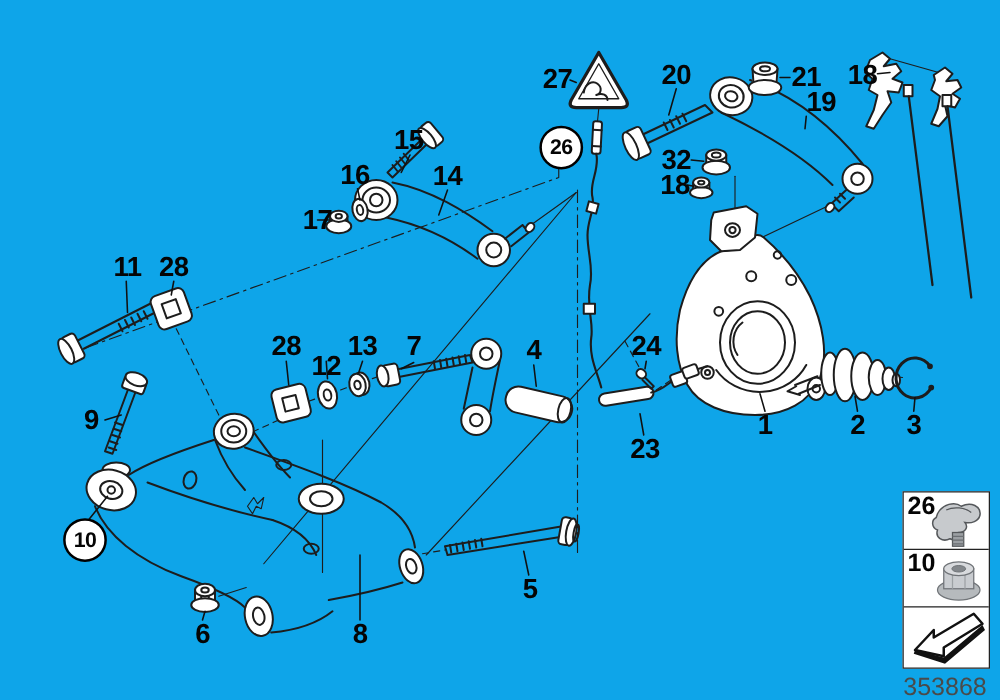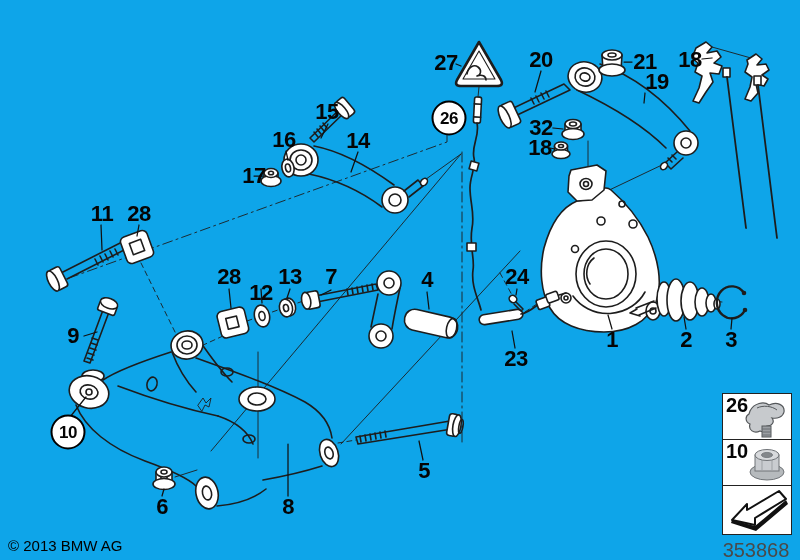--- a/index.html
+++ b/index.html
@@ -390,16 +390,15 @@
     </svg>
   </div>
   <div class="legend-cell last">
     <svg width="64" height="47" viewBox="0 0 64 47">
       <path d="M5,33 L20,17 L20,23 L52,4 L59,12 L28,31 L28,38 Z" fill="#fff" stroke="#111" stroke-width="2" stroke-linejoin="round"></path>
       <path d="M5,33 L28,39 L59,13 L61,17 L29,44 L4,36 Z" fill="#111"></path>
     </svg>
   </div>
 </div>
 
-<div class="footer-copy">© 2013 BMW AG</div>
 <div class="diagram-number">353868</div>
 
 </div>
 
 </body></html>

